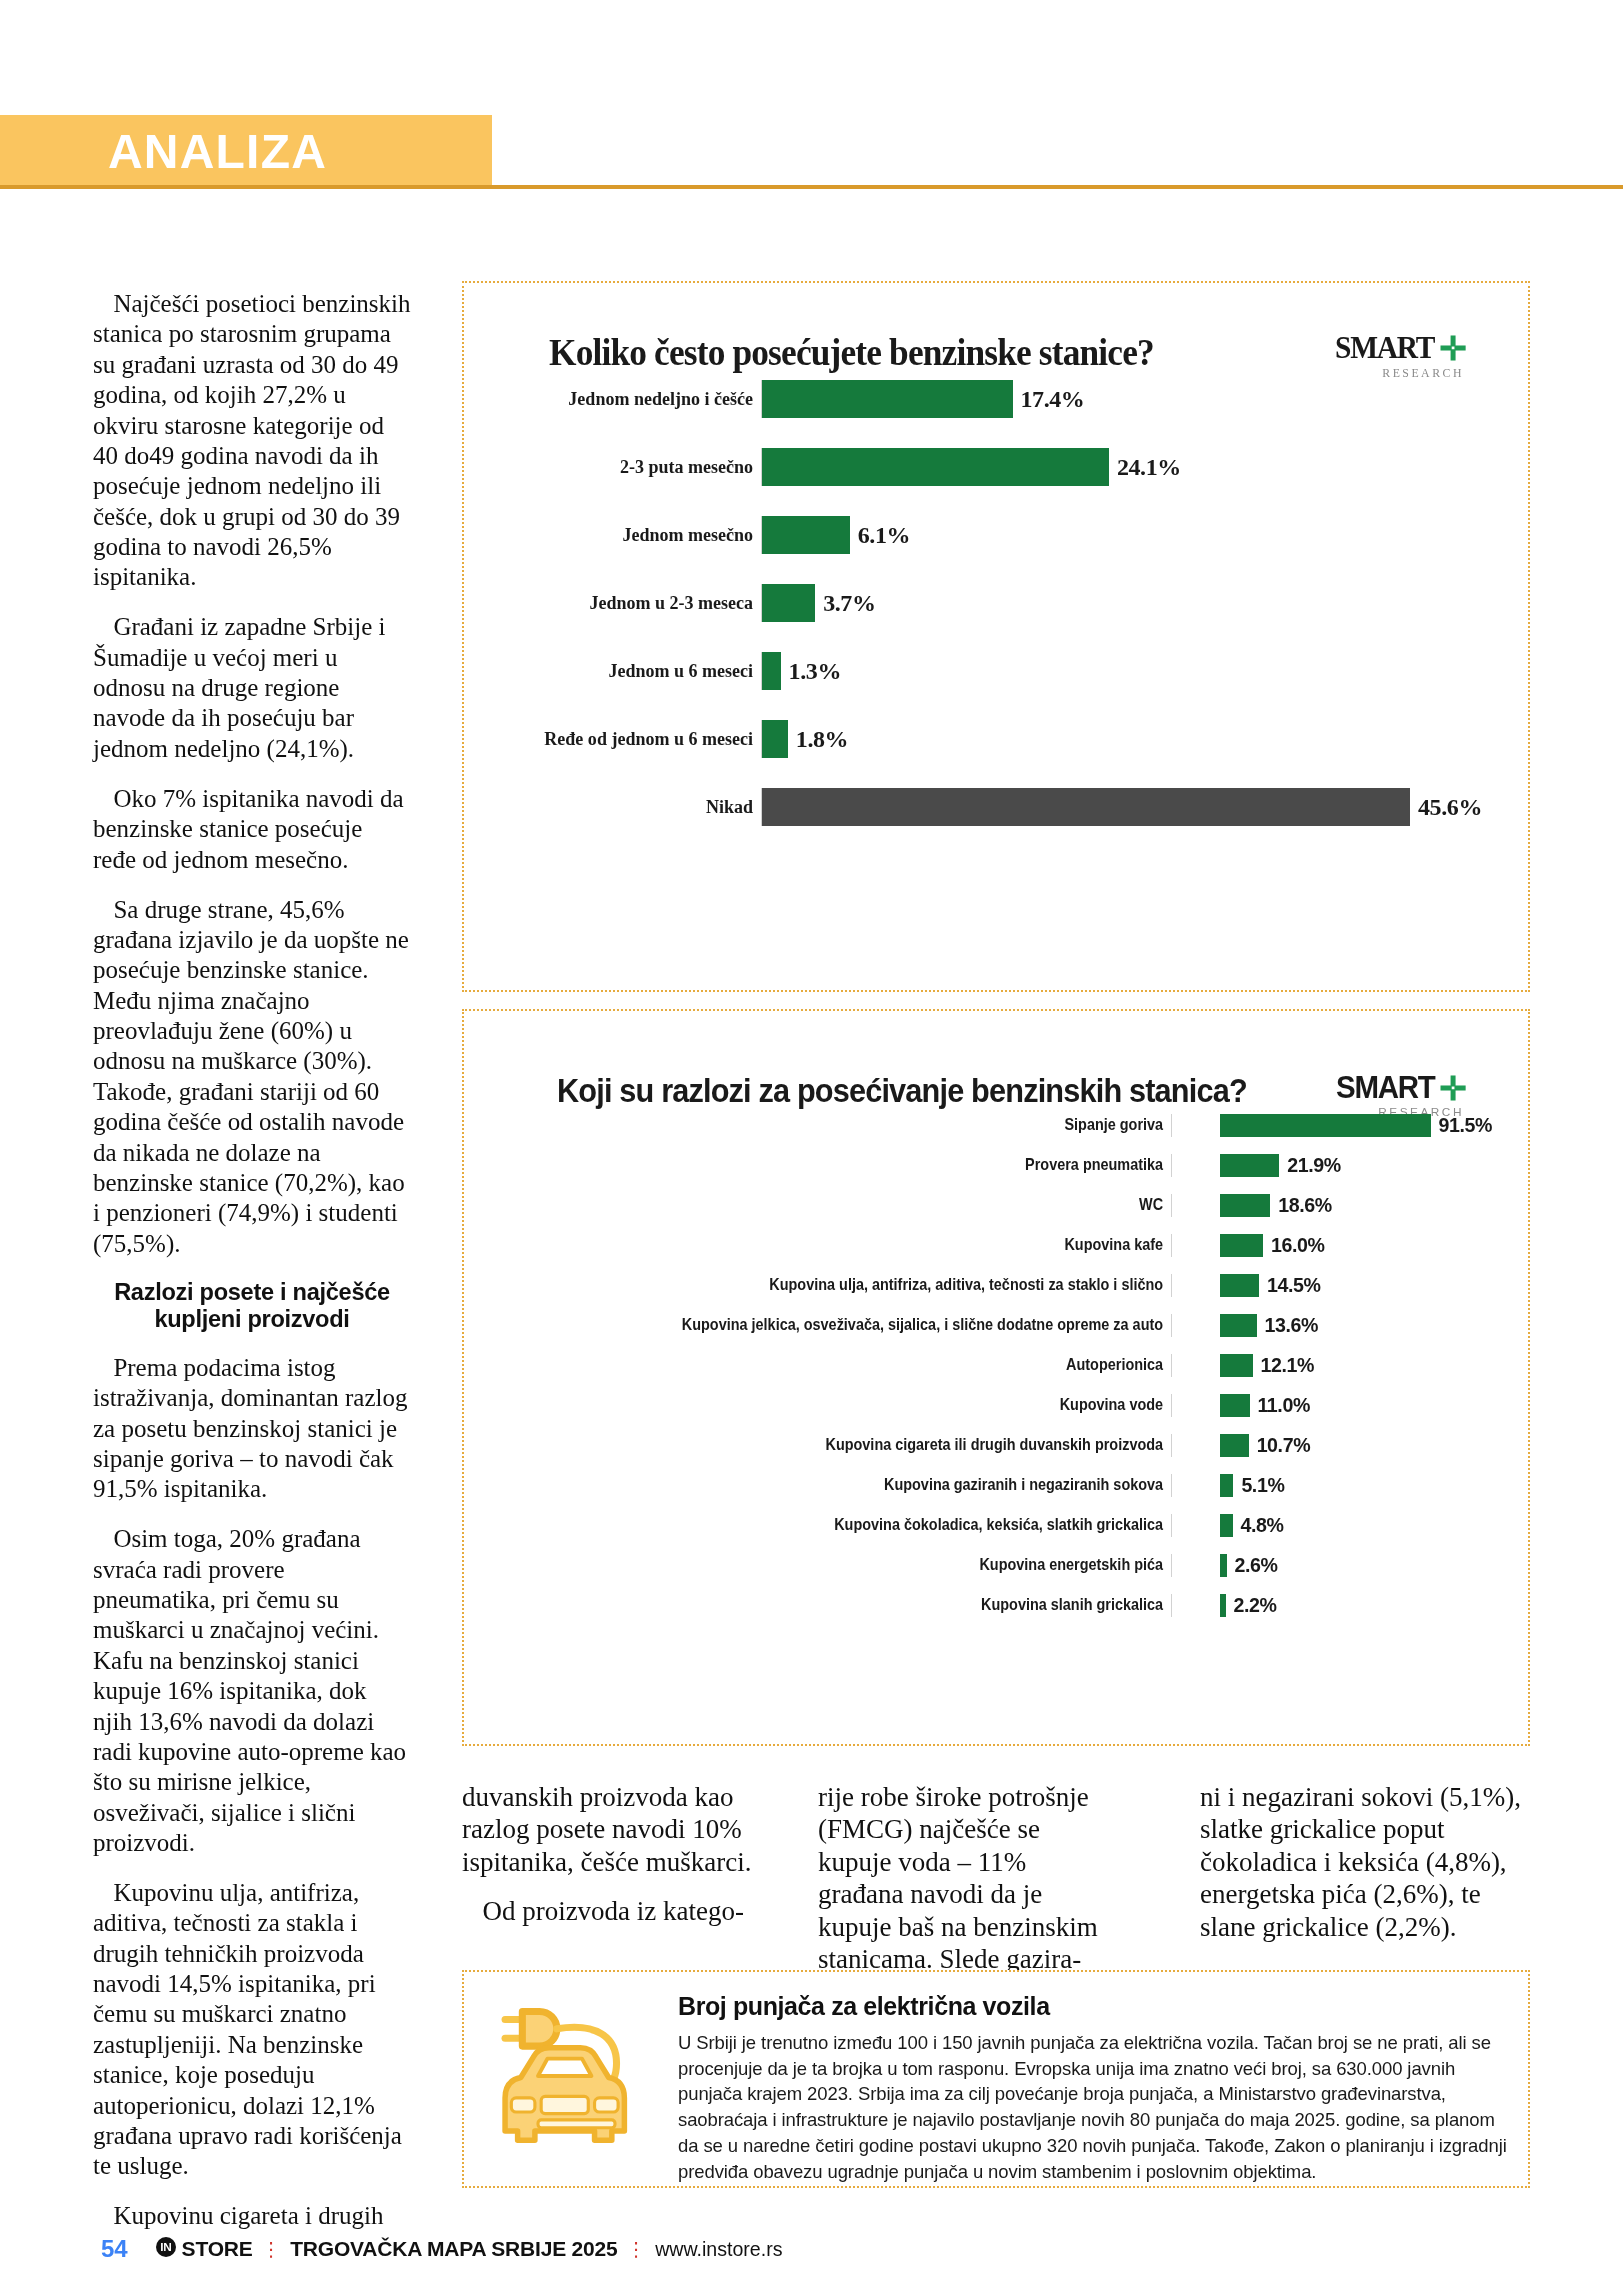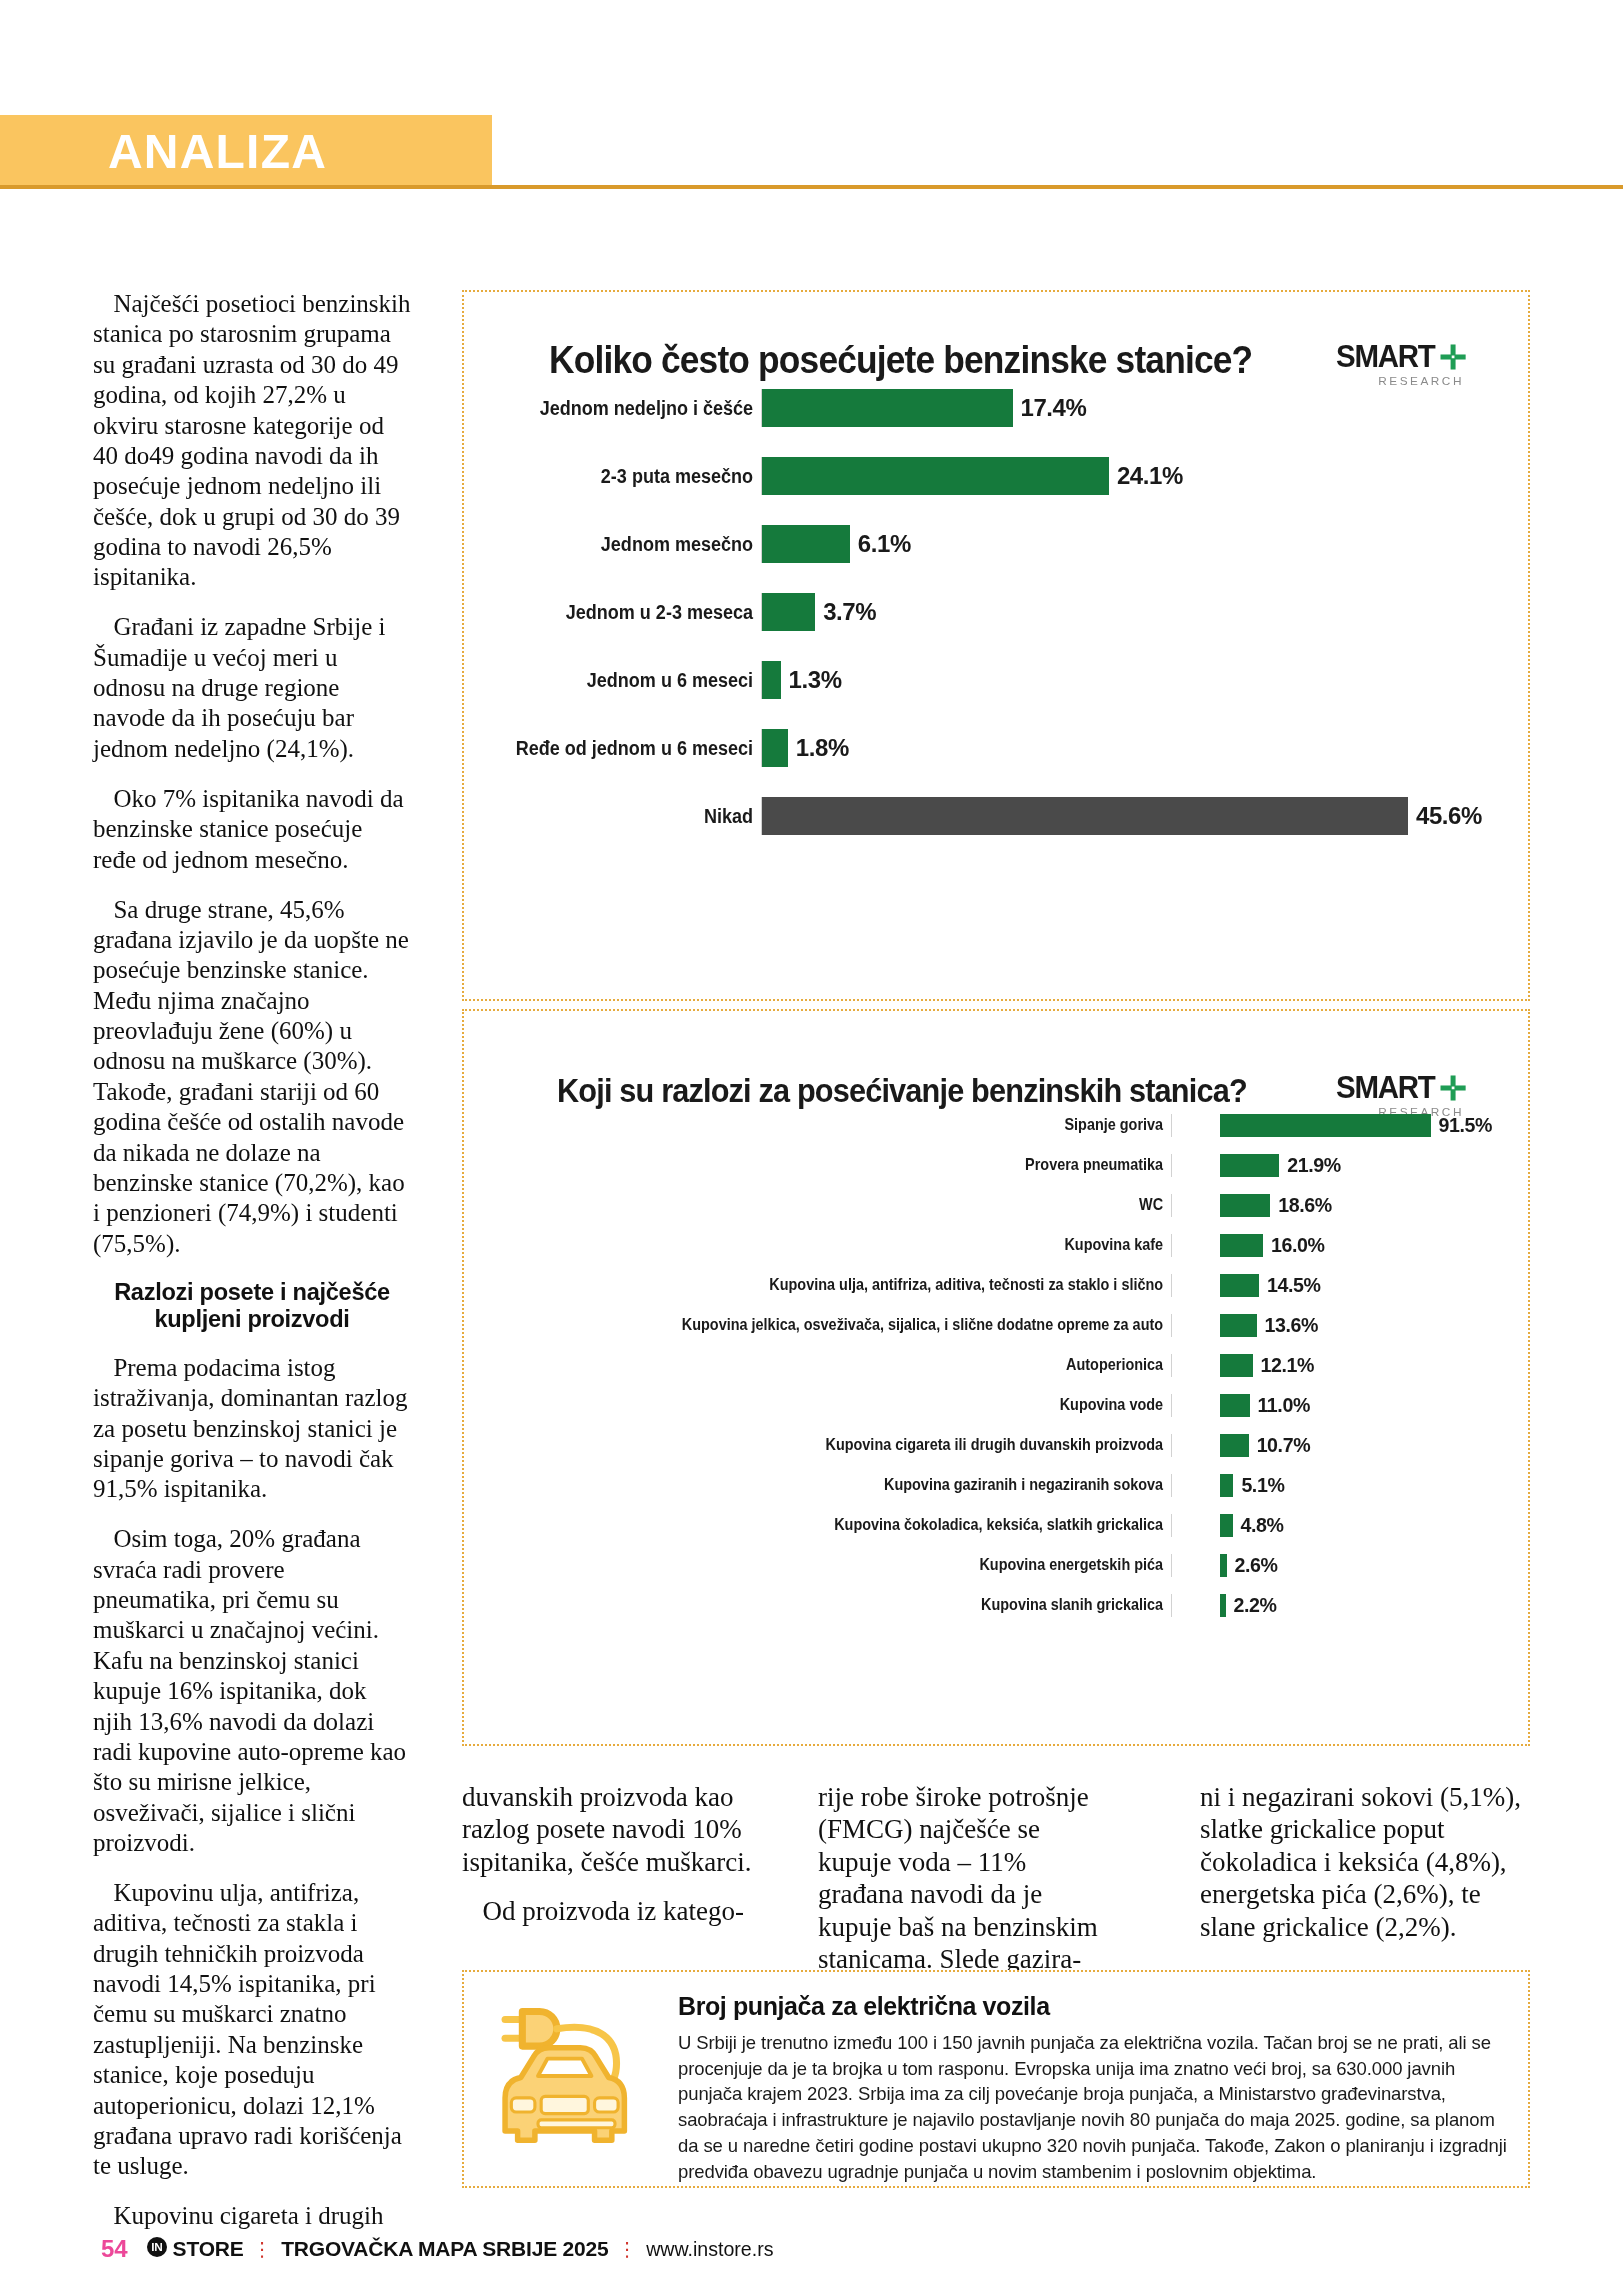--- a/index.html
+++ b/index.html
@@ -65,21 +65,21 @@
     letter-spacing: -0.3px;
     text-align: center;
   }
 
   
   .panel {
     position: absolute;
     border: 2.4px dotted #e6ab3e;
     background: #ffffff;
   }
-  #panel-1 { left: 462px; top: 290px; width: 1068px; height: 711px; }
+  #panel-1 { left: 462px; top: 281px; width: 1068px; height: 711px; font-family: Liberation Serif, serif; }
   #panel-2 { left: 462px; top: 1009px; width: 1068px; height: 737px; }
 
   .chart-head {
     position: relative;
     height: 88px;
   }
   .chart-title {
     position: absolute;
     font-weight: bold;
     color: #1a1a1a;
@@ -225,22 +225,22 @@
   .footer {
     position: absolute;
     left: 101px; top: 2235px;
     display: flex;
     align-items: center;
     gap: 0;
   }
   .foot-page {
     font-size: 24px;
     font-weight: bold;
-    color: #ec4899;
-    margin-right: 19px;
+    color: #3b82f6;
+    margin-right: 28px;
   }
   .foot-mark {
     display: inline-flex;
     align-items: flex-start;
     font-size: 21px;
     font-weight: bold;
     color: #111111;
     letter-spacing: -0.2px;
   }
   .in-circle {

